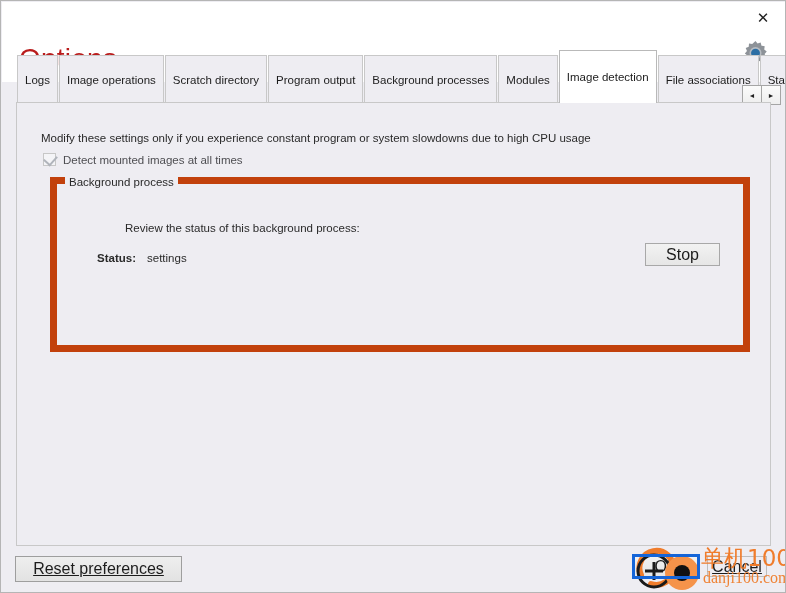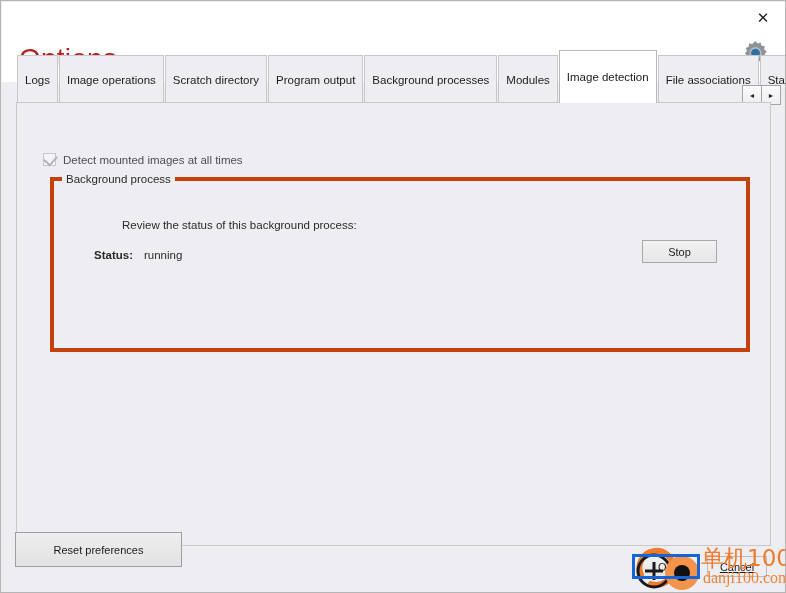--- a/index.html
+++ b/index.html
@@ -156,21 +156,21 @@
   .check-label {
     font-size: 11.5px;
     color: #4e4e52;
   }
 
   
   .groupbox {
     position: absolute;
     left: 33px; top: 74px;
     width: 700px; height: 175px;
-    border: 4px solid #c2410c;
+    border: 7px solid #c2410c;
     box-sizing: border-box;
   }
   .groupbox-title {
     position: absolute;
     left: 8px; top: -8px;
     background: #eeedf2;
     padding: 0 4px;
     font-size: 11.5px;
     color: #2a2a2a;
   }
@@ -191,42 +191,43 @@
   .gb-status-value {
     position: absolute;
     left: 90px; top: 68px;
     font-size: 11.5px;
     color: #2a2a2a;
   }
 
   .btn {
     background: linear-gradient(#f2f2f2, #e6e6e6);
     border: 1px solid #a8a8a8;
-    font-size: 11px;
+    font-size: 16px;
     color: #1c1c1c;
     font-family: "Liberation Sans", sans-serif;
     display: flex;
     align-items: center;
     justify-content: center;
     cursor: default;
     box-sizing: border-box;
   }
   .stop-btn {
     position: absolute;
     left: 588px; top: 59px;
     width: 75px; height: 23px;
   }
 
   
   .reset-btn {
     position: absolute;
-    left: 14px; top: 531px;
-    width: 167px; height: 35px;
+    left: 14px; top: 555px;
+    width: 167px; height: 26px;
     background: linear-gradient(#eeeeee, #e2e2e2);
     border: 1px solid #9e9e9e;
+    text-decoration: underline;
   }
   .ok-btn {
     position: absolute;
     left: 633px; top: 555px;
     width: 64px; height: 21px;
   }
   .cancel-btn {
     position: absolute;
     left: 706px; top: 555px;
     width: 60px; height: 21px;
@@ -300,33 +301,34 @@
       <div class="tab">Startup</div>
     </div>
     <div class="tabnav">
       <div class="tabnav-btn">◄</div>
       <div class="tabnav-btn">►</div>
     </div>
   </div>
 
   <div class="content-panel">
 
+    <div class="hint-text">Modify these settings only if you experience constant program or system slowdowns due to high CPU usage</div>
 
     <div class="check-row">
       <div class="checkbox">
         <span class="tick"></span>
       </div>
       <div class="check-label">Detect mounted images at all times</div>
     </div>
 
     <div class="groupbox">
       <div class="groupbox-title">Background process</div>
       <div class="gb-line1">Review the status of this background process:</div>
       <div class="gb-status-label">Status:</div>
-      <div class="gb-status-value">running</div>
+      <div class="gb-status-value">settings</div>
       <div class="btn stop-btn">Stop</div>
     </div>
 
   </div>
 
   <div class="btn reset-btn">Reset preferences</div>
   <div class="btn ok-btn">OK</div>
   <div class="btn cancel-btn">Cancel</div>
   <div class="ok-focus-ring"></div>
 

